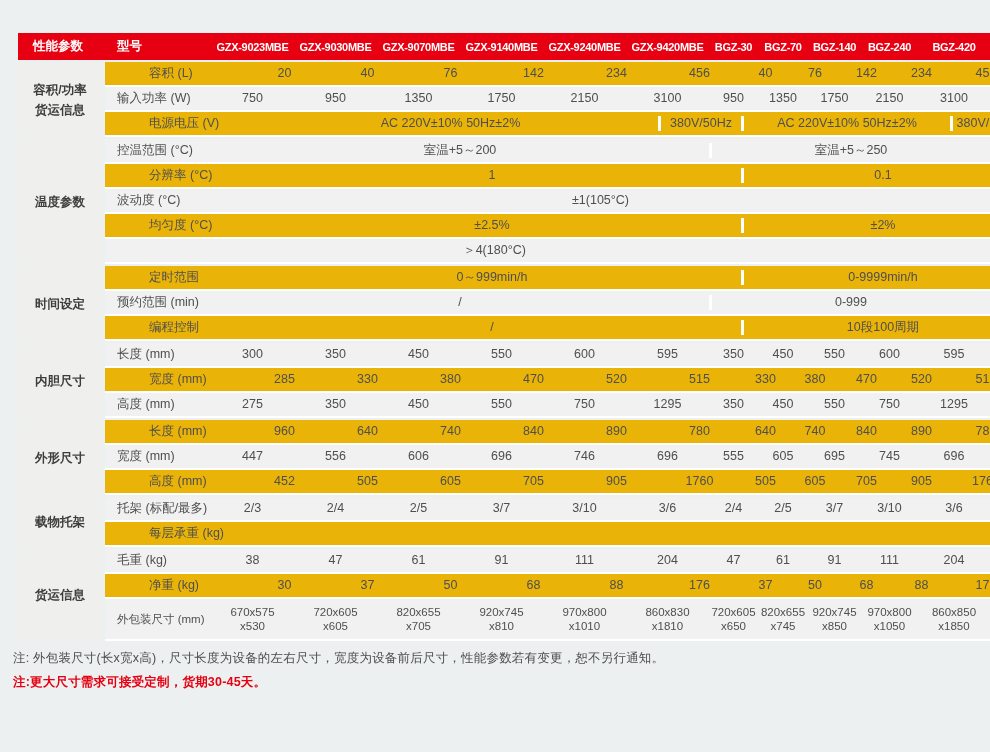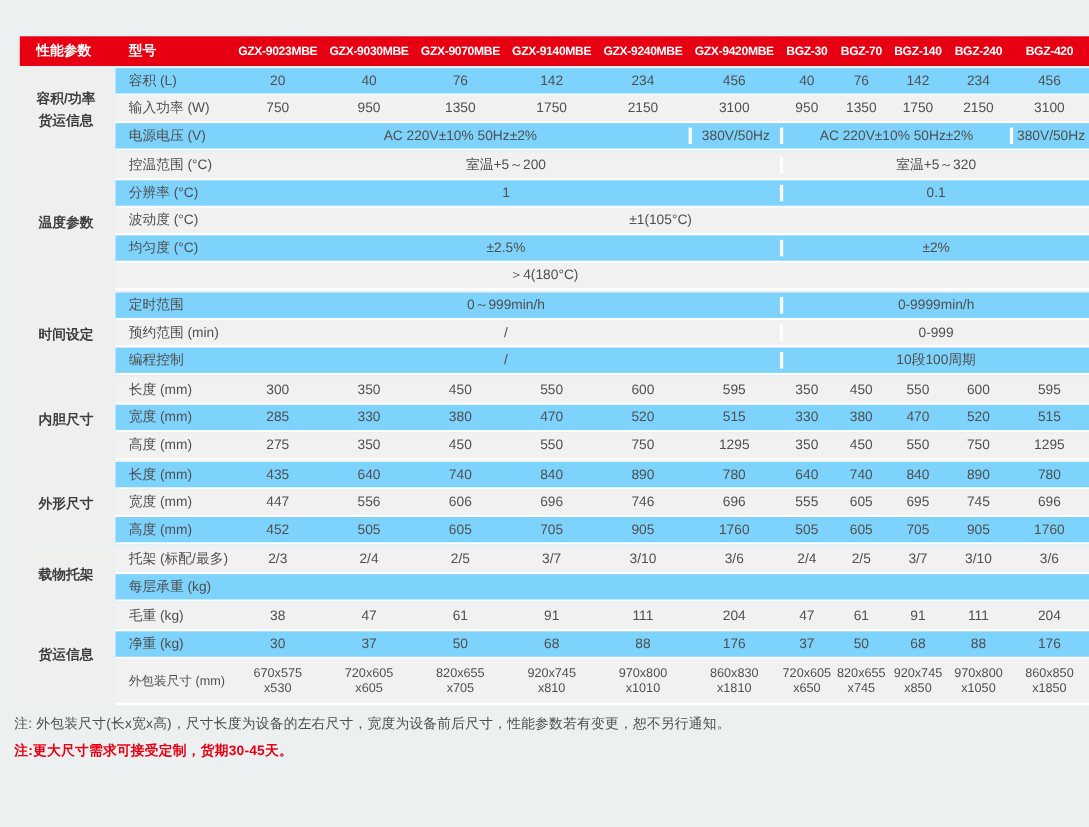--- a/index.html
+++ b/index.html
@@ -32,21 +32,21 @@
     text-align:center; font-weight:bold; font-size:12.5px; color:#3d3d3d;
     white-space:pre-line; line-height:1.6;
   }
   .grows { width:885px; }
   .row {
     display:flex; align-items:center;
     min-height:25px;
     border-bottom:2px solid #fff;
     font-size:12.5px; color:#4f4f4f;
   }
-  .row.dark  { background:#7dd3fc; }
+  .row.dark  { background:#eab308;padding-left:32px; }
   .row.light { background:#f0f1f0; }
   .row.tall  { min-height:42px; font-size:11.5px; }
   .param { width:106px; padding-left:12px; flex:0 0 auto; }
   .cell  { flex:0 0 auto; text-align:center; white-space:pre-line; line-height:1.25; }
   .cell.gap { border-left:3px solid #fff; }
 
   
   .notes { padding-left:13px; margin-top:9px; }
   .note  { font-size:12.5px; color:#4d4d4d; margin-bottom:7px; letter-spacing:0.2px; }
   .note.red { color:#e60012; font-weight:bold; }
@@ -103,21 +103,21 @@
               <div class="cell gap" style="width: 72px;">380V/50Hz</div>
             </div>
           </div>
         </div>
         <div class="group">
           <div class="glabel">温度参数</div>
           <div class="grows">
             <div class="row light">
               <div class="param">控温范围 (°C)</div>
               <div class="cell" style="width: 498px;">室温+5～200</div>
-              <div class="cell gap" style="width: 281px;">室温+5～320</div>
+              <div class="cell gap" style="width: 281px;">室温+5～250</div>
             </div>
             <div class="row dark">
               <div class="param">分辨率 (°C)</div>
               <div class="cell" style="width: 498px;">1</div>
               <div class="cell gap" style="width: 281px;">0.1</div>
             </div>
             <div class="row light">
               <div class="param">波动度 (°C)</div>
               <div class="cell" style="width: 779px;">±1(105°C)</div>
             </div>
@@ -196,21 +196,21 @@
               <div class="cell" style="width: 57px;">750</div>
               <div class="cell" style="width: 72px;">1295</div>
             </div>
           </div>
         </div>
         <div class="group">
           <div class="glabel">外形尺寸</div>
           <div class="grows">
             <div class="row dark">
               <div class="param">长度 (mm)</div>
-              <div class="cell" style="width: 83px;">435</div>
+              <div class="cell" style="width: 83px;">960</div>
               <div class="cell" style="width: 83px;">640</div>
               <div class="cell" style="width: 83px;">740</div>
               <div class="cell" style="width: 83px;">840</div>
               <div class="cell" style="width: 83px;">890</div>
               <div class="cell" style="width: 83px;">780</div>
               <div class="cell" style="width: 49px;">640</div>
               <div class="cell" style="width: 50px;">740</div>
               <div class="cell" style="width: 53px;">840</div>
               <div class="cell" style="width: 57px;">890</div>
               <div class="cell" style="width: 72px;">780</div>

